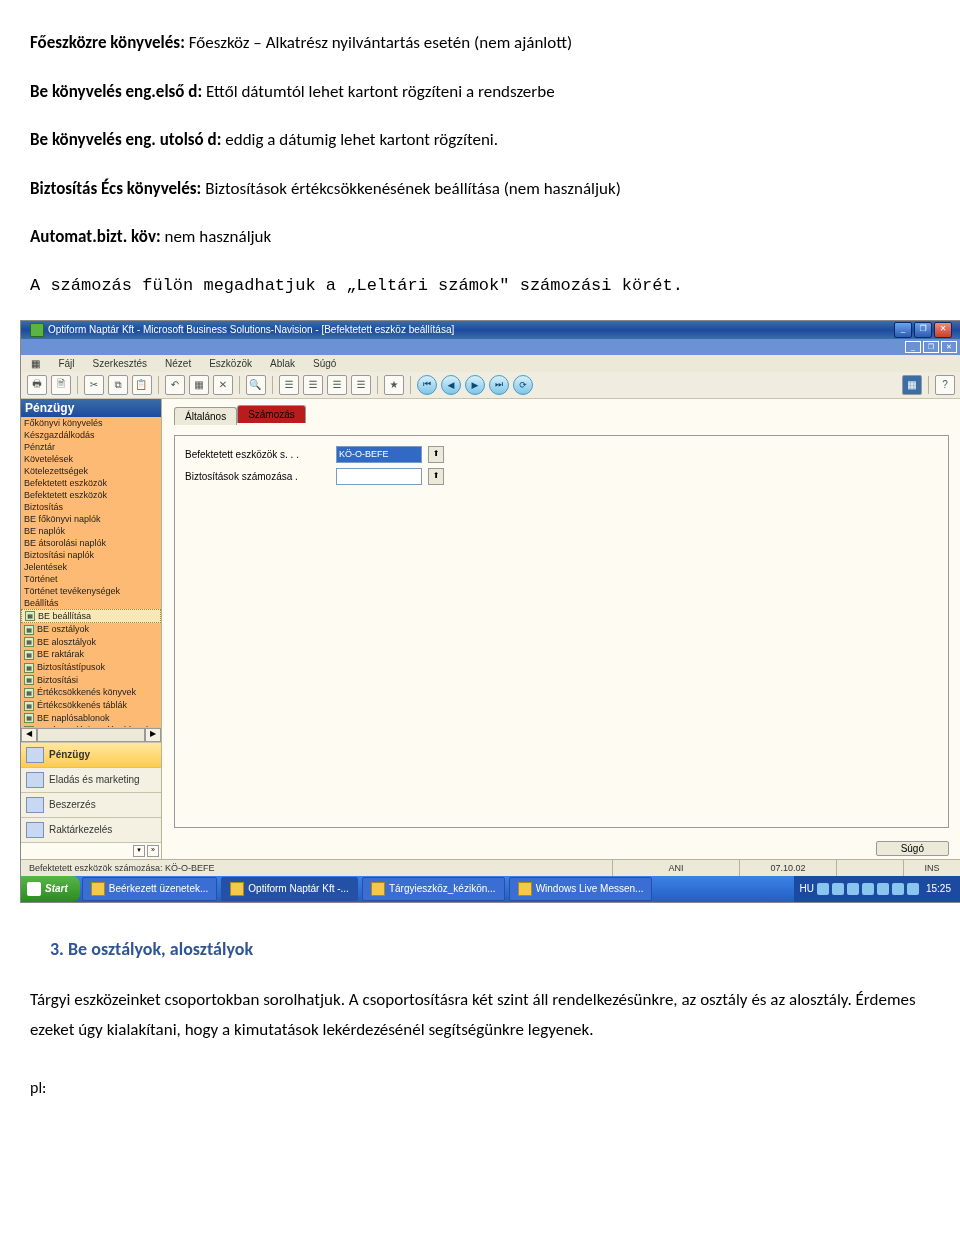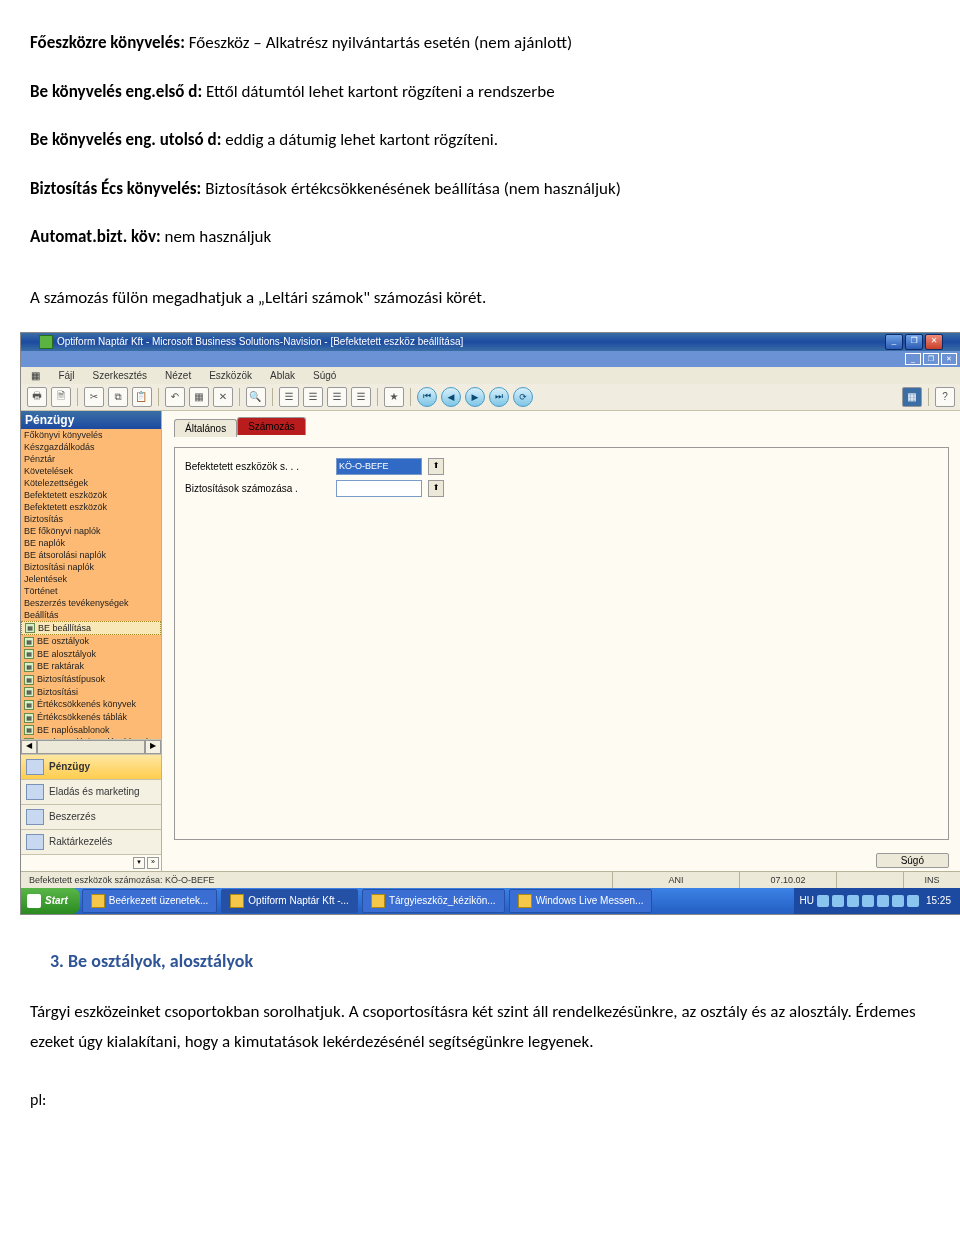--- a/index.html
+++ b/index.html
@@ -21,21 +21,21 @@
     width: 940px;
     font-family: Tahoma, Arial, sans-serif;
     font-size: 10px;
     background: #ece9d8;
     margin-top: 6px;
     margin-left:-10px;
   }
   .titlebar {
     display:flex; align-items:center;
     background: linear-gradient(#3a6ea5,#1c4aa0 50%,#3a6ea5);
-    height: 18px; color:#fff; padding:0 18px;
+    height: 18px; color:#fff; padding:0 9px;
     font-size:10px;
   }
   .titlebar .tb-icon { width:12px;height:12px;background:#5bb341;border:1px solid #2a6a1c;margin-right:4px;}
   .titlebar .tb-title{flex:1;}
   .titlebar .tb-btns{display:flex;gap:2px;}
   .titlebar .tb-btn{width:16px;height:14px;background:linear-gradient(#6fa2e6,#2c5bb4);border:1px solid #0a2a6a;border-radius:2px;text-align:center;line-height:12px;font-size:8px;color:#fff;}
   .titlebar .tb-btn.close{background:linear-gradient(#f08b7a,#c9402a);}
   .doc-ctrl {display:flex;justify-content:flex-end;gap:2px;background:#6b92d4;padding:2px 4px;}
   .doc-ctrl span{width:14px;height:10px;border:1px solid #fff;font-size:7px;color:#fff;text-align:center;line-height:9px;}
 
@@ -103,21 +103,21 @@
 </p>
 <p class="doc-text">
   <span class="bold">Be könyvelés eng. utolsó d:</span><span> eddig a dátumig lehet kartont rögzíteni.</span>
 </p>
 <p class="doc-text">
   <span class="bold">Biztosítás Écs könyvelés:</span><span> Biztosítások értékcsökkenésének beállítása (nem használjuk)</span>
 </p>
 <p class="doc-text">
   <span class="bold">Automat.bizt. köv:</span><span>  nem használjuk</span>
 </p>
-<p class="doc-text" style="margin-top:30px;">A számozás fülön megadhatjuk a „Leltári számok" számozási körét.</p>
+<p class="doc-text" style="margin-top:18px;font-family:Liberation Mono, monospace;">A számozás fülön megadhatjuk a „Leltári számok" számozási körét.</p>
 
 <div class="screenshot">
 
   <div class="titlebar">
     <div class="tb-icon"></div>
     <div class="tb-title">Optiform Naptár Kft - Microsoft Business Solutions-Navision - [Befektetett eszköz beállítása]</div>
     <div class="tb-btns">
       <div class="tb-btn">_</div>
       <div class="tb-btn">❐</div>
       <div class="tb-btn close">✕</div>
@@ -183,21 +183,21 @@
         <div class="node">Kötelezettségek</div>
         <div class="node">Befektetett eszközök</div>
         <div class="node">Befektetett eszközök</div>
         <div class="node">Biztosítás</div>
         <div class="node">BE főkönyvi naplók</div>
         <div class="node">BE naplók</div>
         <div class="node">BE átsorolási naplók</div>
         <div class="node">Biztosítási naplók</div>
         <div class="node">Jelentések</div>
         <div class="node">Történet</div>
-        <div class="node">Beszerzés tevékenységek</div>
+        <div class="node">Történet tevékenységek</div>
         <div class="node">Beállítás</div>
         <div class="leaf node sel"><span class="ticon">▦</span><span>BE beállítása</span></div>
         <div class="leaf node"><span class="ticon">▦</span><span>BE osztályok</span></div>
         <div class="leaf node"><span class="ticon">▦</span><span>BE alosztályok</span></div>
         <div class="leaf node"><span class="ticon">▦</span><span>BE raktárak</span></div>
         <div class="leaf node"><span class="ticon">▦</span><span>Biztosítástípusok</span></div>
         <div class="leaf node"><span class="ticon">▦</span><span>Biztosítási</span></div>
         <div class="leaf node"><span class="ticon">▦</span><span>Értékcsökkenés könyvek</span></div>
         <div class="leaf node"><span class="ticon">▦</span><span>Értékcsökkenés táblák</span></div>
         <div class="leaf node"><span class="ticon">▦</span><span>BE naplósablonok</span></div>

